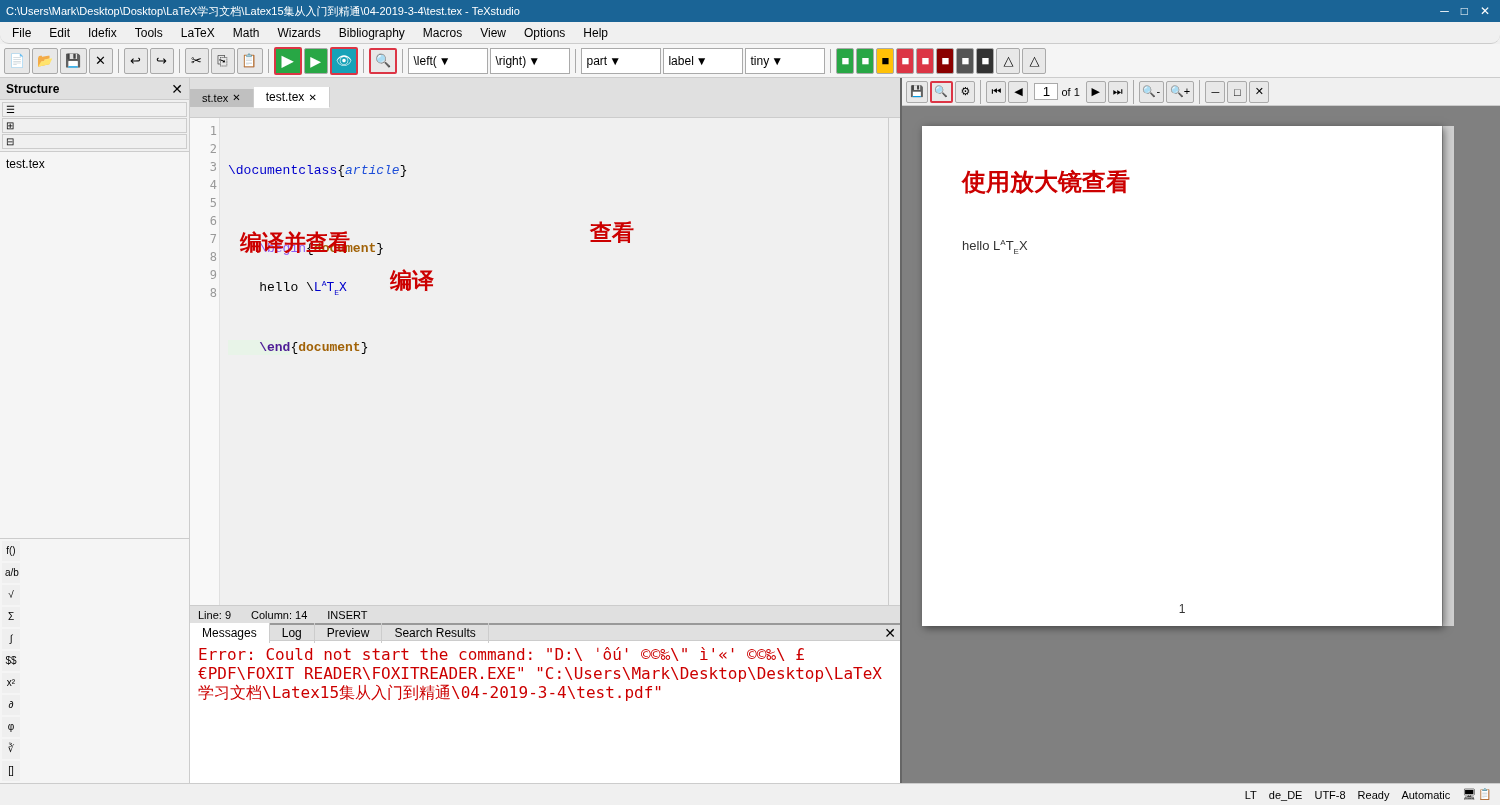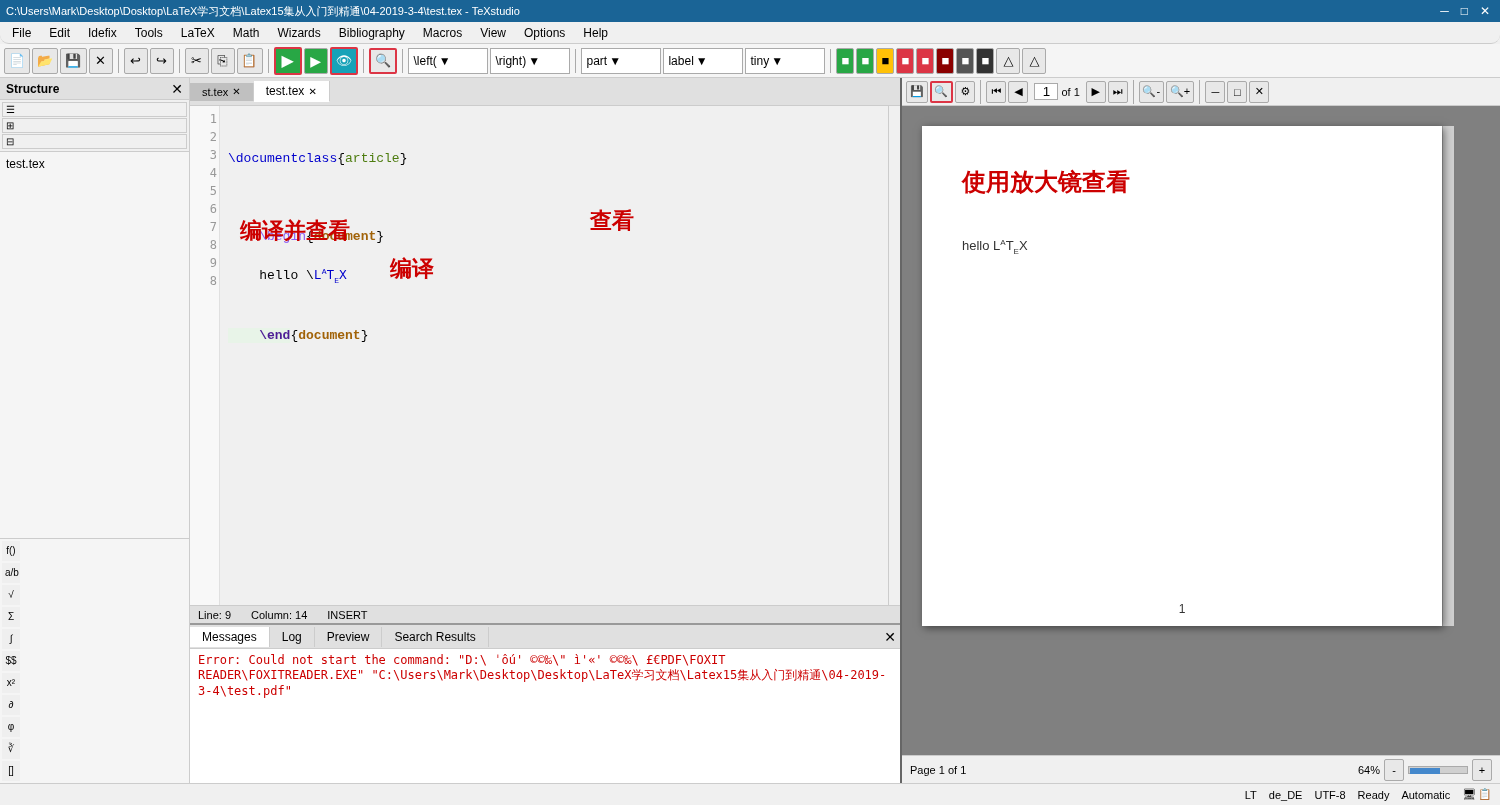--- a/index.html
+++ b/index.html
@@ -131,21 +131,21 @@
       border: 1px solid transparent;
       width: 18px;
       text-align: center;
       line-height: 1.4;
     }
     .editor-tabs {
       display: flex;
       align-items: center;
       background: #e0e0e0;
       border-bottom: 1px solid #ccc;
-      height: 28px;
+      height: 40px;
     }
     .editor-tab {
       padding: 3px 12px;
       cursor: pointer;
       border-right: 1px solid #ccc;
       font-size: 12px;
       background: #c8c8c8;
       display: flex;
       align-items: center;
       gap: 4px;
@@ -173,21 +173,21 @@
     .code-area {
       flex: 1;
       padding: 4px 8px;
       font-family: 'Courier New', monospace;
       font-size: 13px;
       line-height: 1.5;
       overflow: auto;
       white-space: pre;
     }
     .kw-blue { color: #a16207; font-weight: bold; }
-    .kw-green { color: #4d7c0f; }
+    .kw-green { color: #1d4ed8; font-style: italic; }
     .kw-cmd { color: #0000cc; }
 
     
     .editor-status {
       background: #e0e0e0;
       border-top: 1px solid #ccc;
       height: 18px;
       display: flex;
       align-items: center;
       padding: 0 8px;
@@ -201,34 +201,34 @@
       border-top: 2px solid #999;
       background: white;
       display: flex;
       flex-direction: column;
     }
     .bottom-tabs {
       display: flex;
       align-items: center;
       background: #e0e0e0;
       border-bottom: 1px solid #ccc;
-      height: 24px;
+      height: 16px;
     }
     .bottom-tab {
       padding: 3px 12px;
       cursor: pointer;
       border-right: 1px solid #ccc;
       font-size: 12px;
     }
     .bottom-tab.active { background: white; }
     .bottom-close { margin-left: auto; margin-right: 4px; cursor: pointer; font-size: 14px; }
     .bottom-content {
       flex: 1;
       padding: 4px 8px;
-      font-size: 12px;
+      font-size: 16px;
       font-family: monospace;
       color: #cc0000;
       overflow: auto;
     }
 
     
     .pdf-viewer {
       width: 600px;
       background: #808080;
       border-left: 2px solid #666;
@@ -552,31 +552,20 @@
               <div class="pdf-magnify-label">使用放大镜查看</div>
               <div class="pdf-hello">
                 hello L<sup style="font-size:8px; font-variant:small-caps;">A</sup>T<sub style="font-size:8px;">E</sub>X
               </div>
               <div class="pdf-page-num">1</div>
             </div>
             <div class="pdf-scrollbar-v"></div>
           </div>
         </div>
 
-        <div class="pdf-status">
-          <span>Page 1 of 1</span>
-          <div style="display:flex; align-items:center; gap:4px;">
-            <span>64%</span>
-            <button class="pdf-tool-btn">-</button>
-            <div style="width:60px;height:8px;background:#d0d0d0;border:1px solid #aaa;position:relative;">
-              <div style="width:30px;height:6px;background:#4488cc;margin:1px;"></div>
-            </div>
-            <button class="pdf-tool-btn">+</button>
-          </div>
-        </div>
       </div>
 
     </div>
   </div>
 </div>
 
 <div class="status-bar">
   <span>LT</span>
   <span>de_DE</span>
   <span>UTF-8</span>

